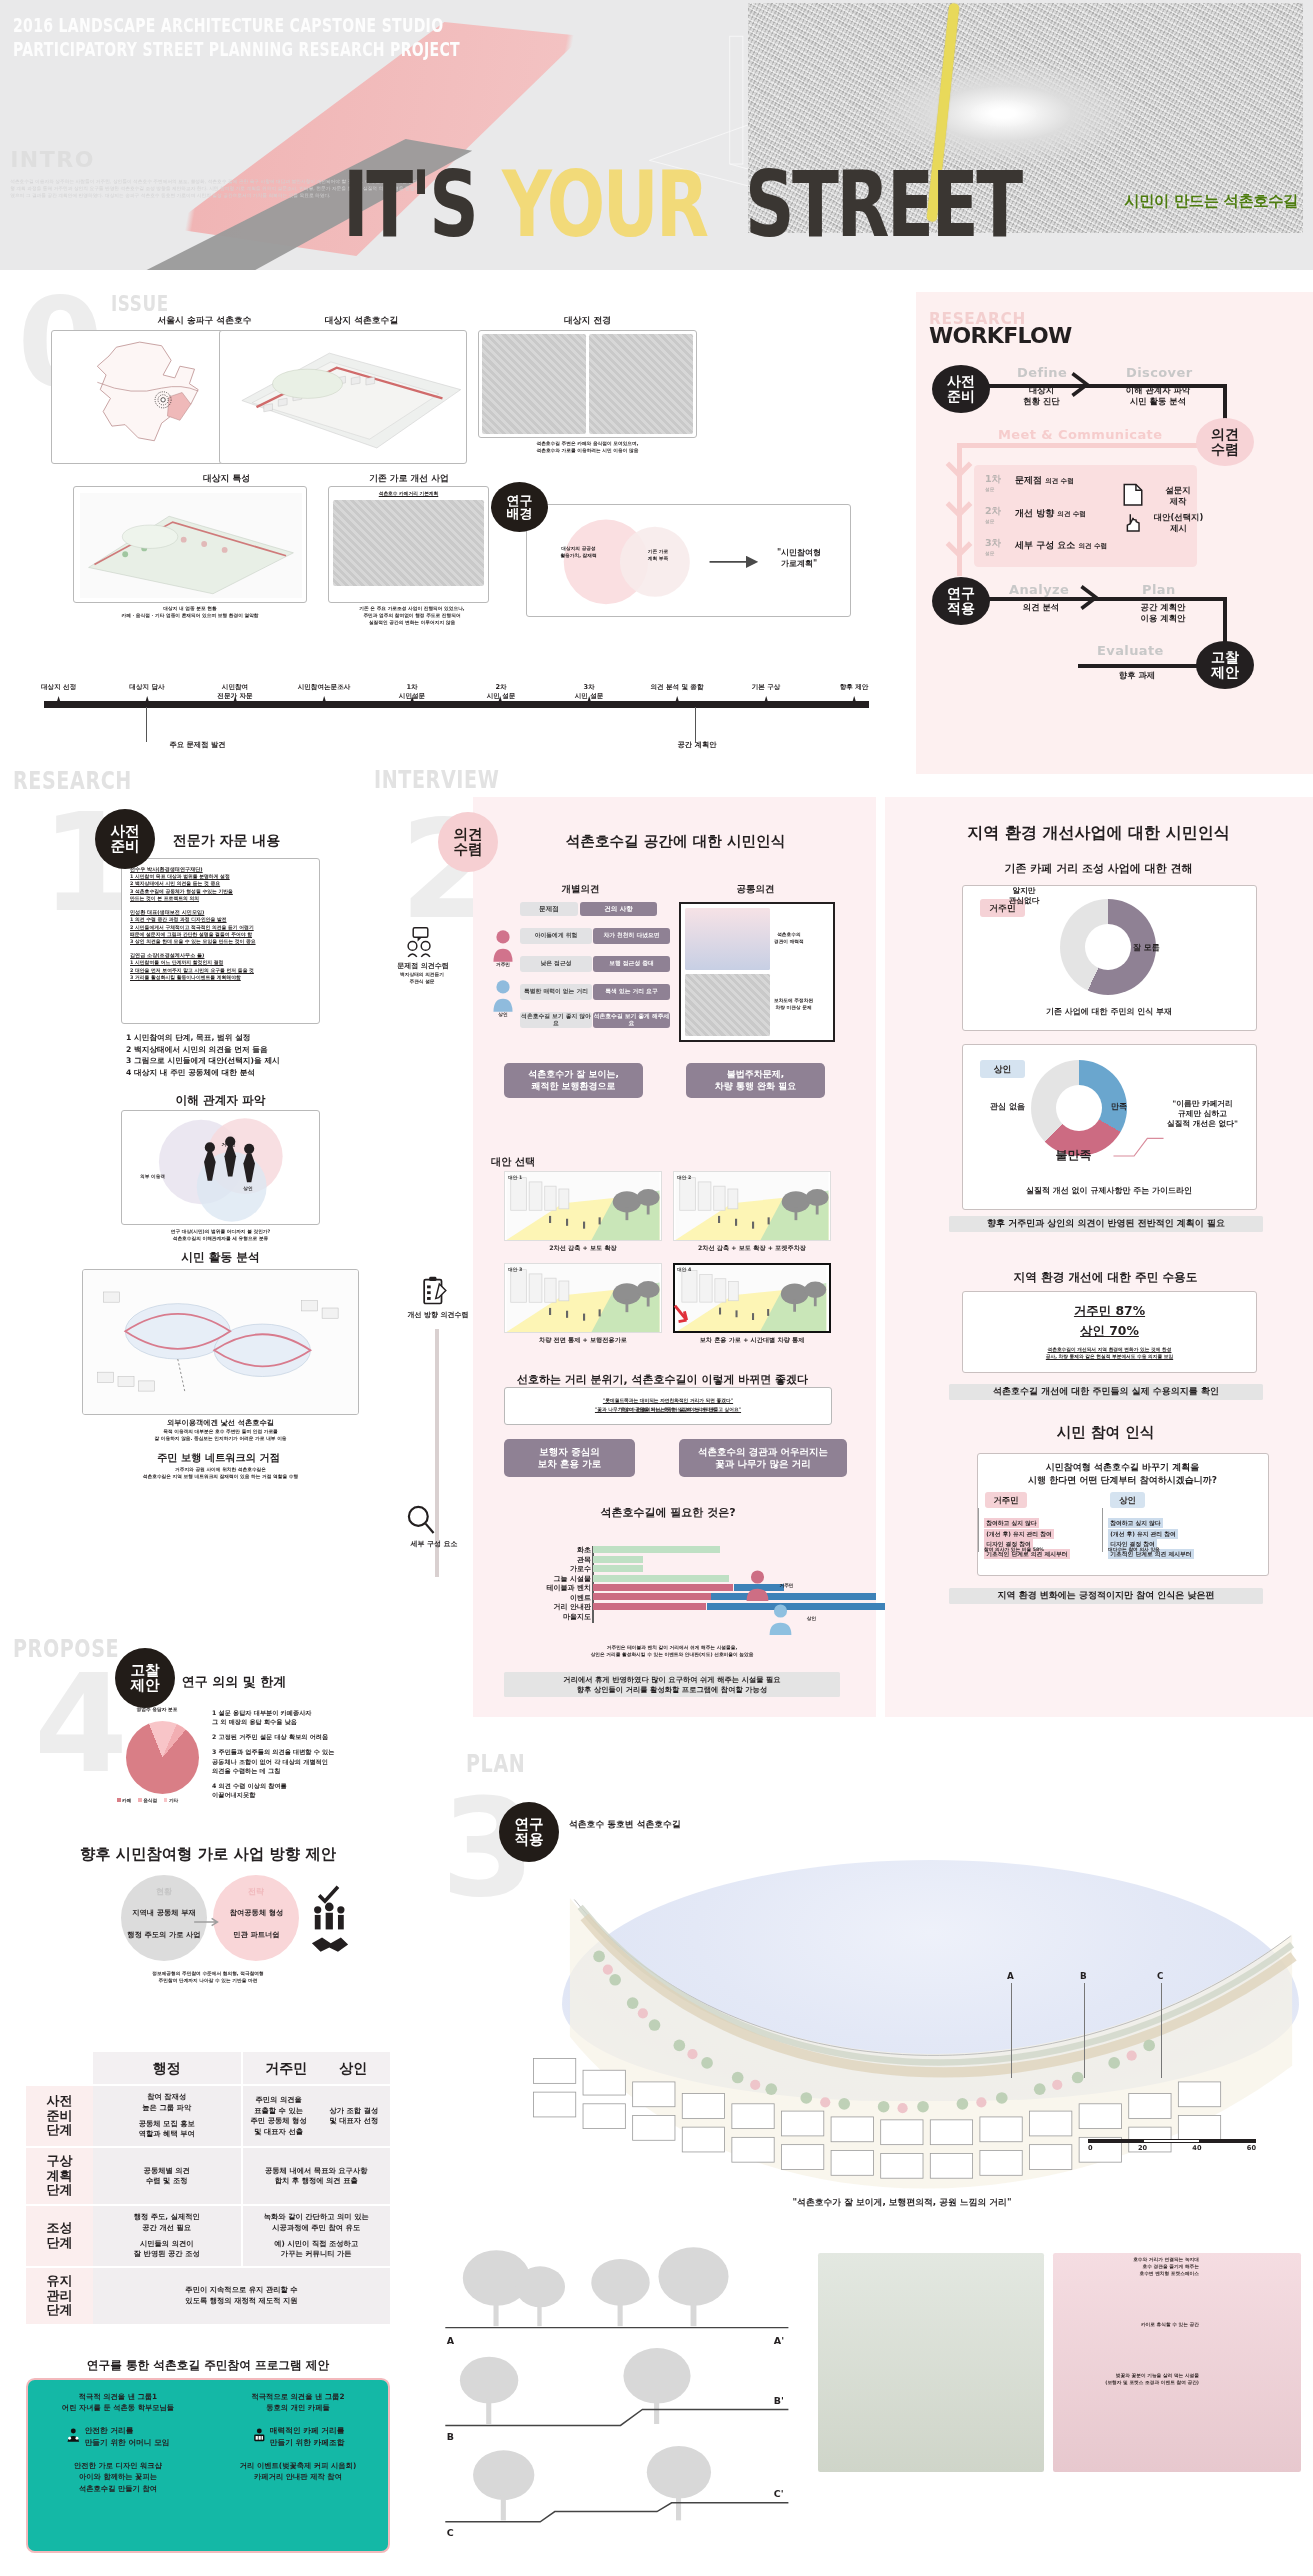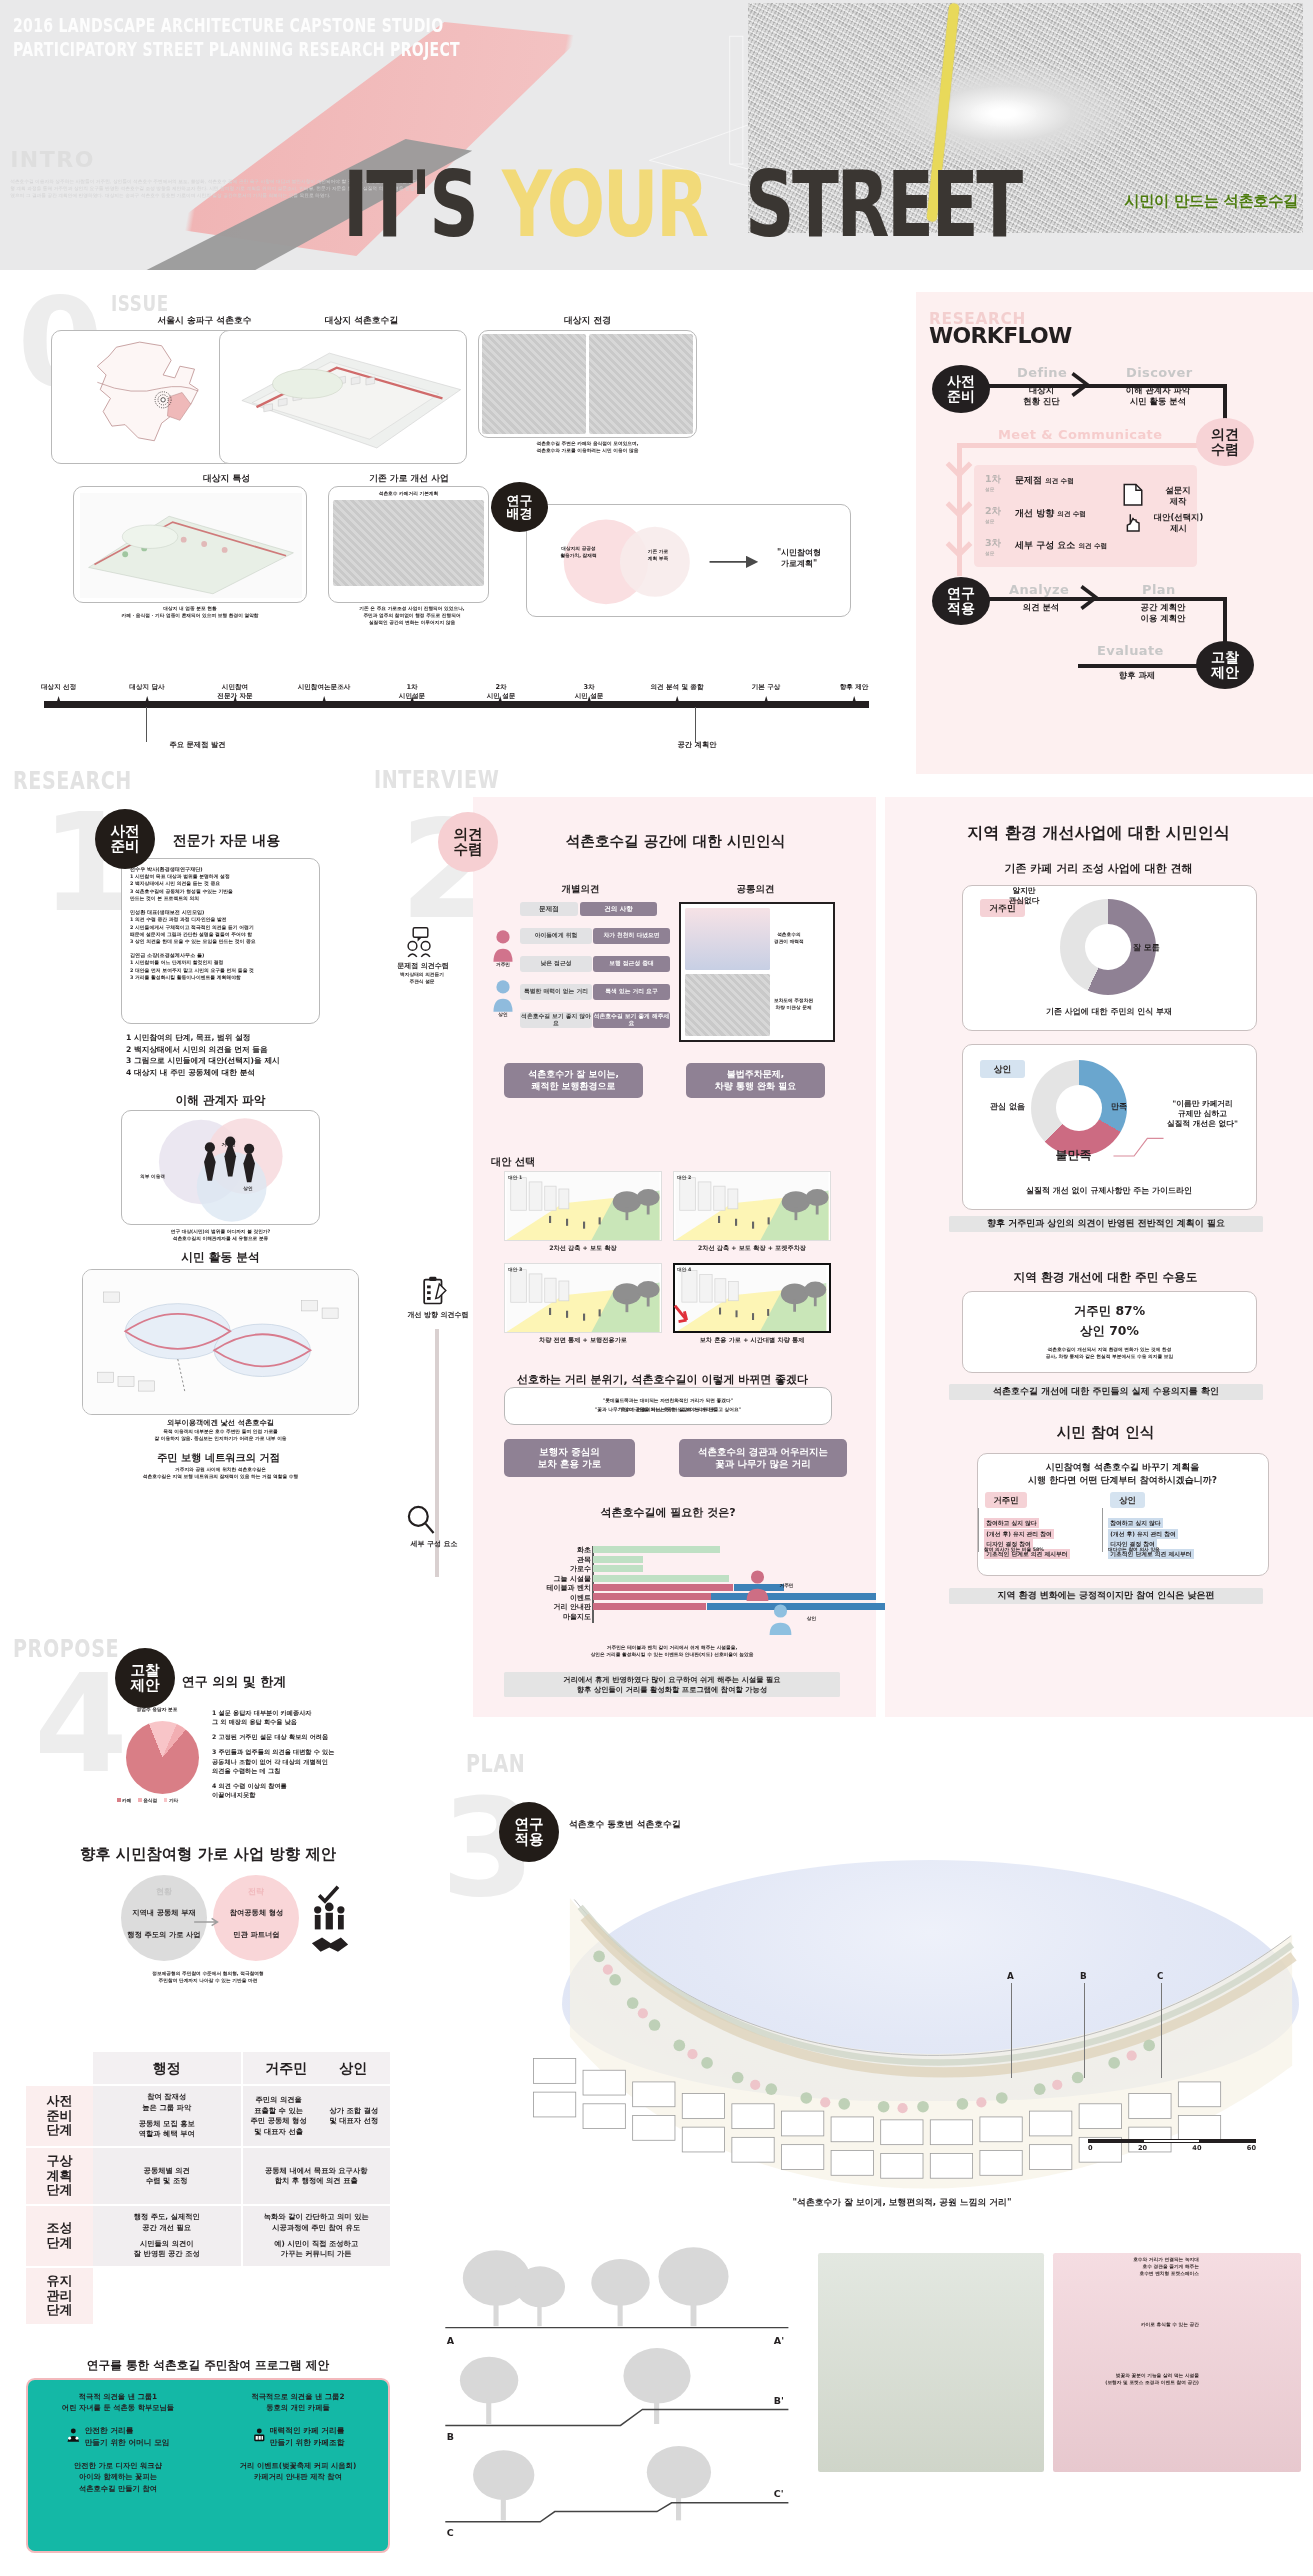--- a/index.html
+++ b/index.html
@@ -86,21 +86,21 @@
     font-stretch:condensed;
   }
   .ghostlabel span { display:inline-block; transform:scaleX(.85); transform-origin:left; }
   .pill {
     position:absolute; border-radius:50%; display:flex; flex-direction:column;
     align-items:center; justify-content:center; font-weight:900; line-height:1.02;
     color:#fff; background:#221c18; z-index:3;
   }
   .pill.pinkp { background:#f6cfd2; color:#241d1a; }
   .hd { font-weight:900; text-align:center; color:#231f20; }
-  .bx { position:absolute; border:0.7px solid #b9b9b9; border-radius:10px; background:#fff; }
+  .bx { position:absolute; border:0.7px solid #b9b9b9; border-radius:3px; background:#fff;text-decoration:underline; }
   .cap { position:absolute; text-align:center; font-weight:700; }
   .tiny { font-size:4.7px; line-height:1.45; }
   .ph {
     background: repeating-linear-gradient(45deg,#d7d7d7 0 2.9px,#c9c9c9 2.9px 5.8px);
   }
 
   
   .wfpanel { position:absolute; left:916px; top:292px; width:398px; height:482px; background:#fdf0f0; }
   .wf-res { position:absolute; left:13px; top:18px; font-size:15.3px; font-weight:900; color:#f3cfcf; letter-spacing:0.7px; }
   .wf-ttl { position:absolute; left:13px; top:31px; font-size:22px; font-weight:900; color:#231f20; letter-spacing:-0.7px; }
@@ -903,20 +903,24 @@
             <div style="white-space: pre-line;">녹화와 같이 간단하고 의미 있는
 시공과정에 주민 참여 유도</div>
             <div style="white-space: pre-line;">예) 시민이 직접 조성하고
 가꾸는 커뮤니티 가든</div>
           </div>
         </div>
         <div class="mtx-row">
           <div class="mtx-h" style="white-space: pre-line;">유지
 관리
 단계</div>
+          <div class="mtx-c">
+            <div style="white-space: pre-line;">주민이 지속적으로 유지 관리할 수
+있도록 행정의 재정적 제도적 지원</div>
+          </div>
         </div>
       </div>
   </div>
 
   <div class="hd" style="position:absolute; left:26px; top:2358px; width:364px; font-size:11.7px;">연구를 통한 석촌호길 주민참여 프로그램 제안</div>
   <div class="prog">
     <div id="programs" style="display:flex; height:100%;">
         <div style="flex: 1 1 0%; padding: 11.7px 7.3px; display: flex; flex-direction: column; align-items: center; gap: 11.7px; text-align: center;">
           <div style="font-size: 7.3px; font-weight: 800; white-space: pre-line; line-height: 1.5;">적극적 의견을 낸 그룹1
 어린 자녀를 둔 석촌동 학부모님들</div>

